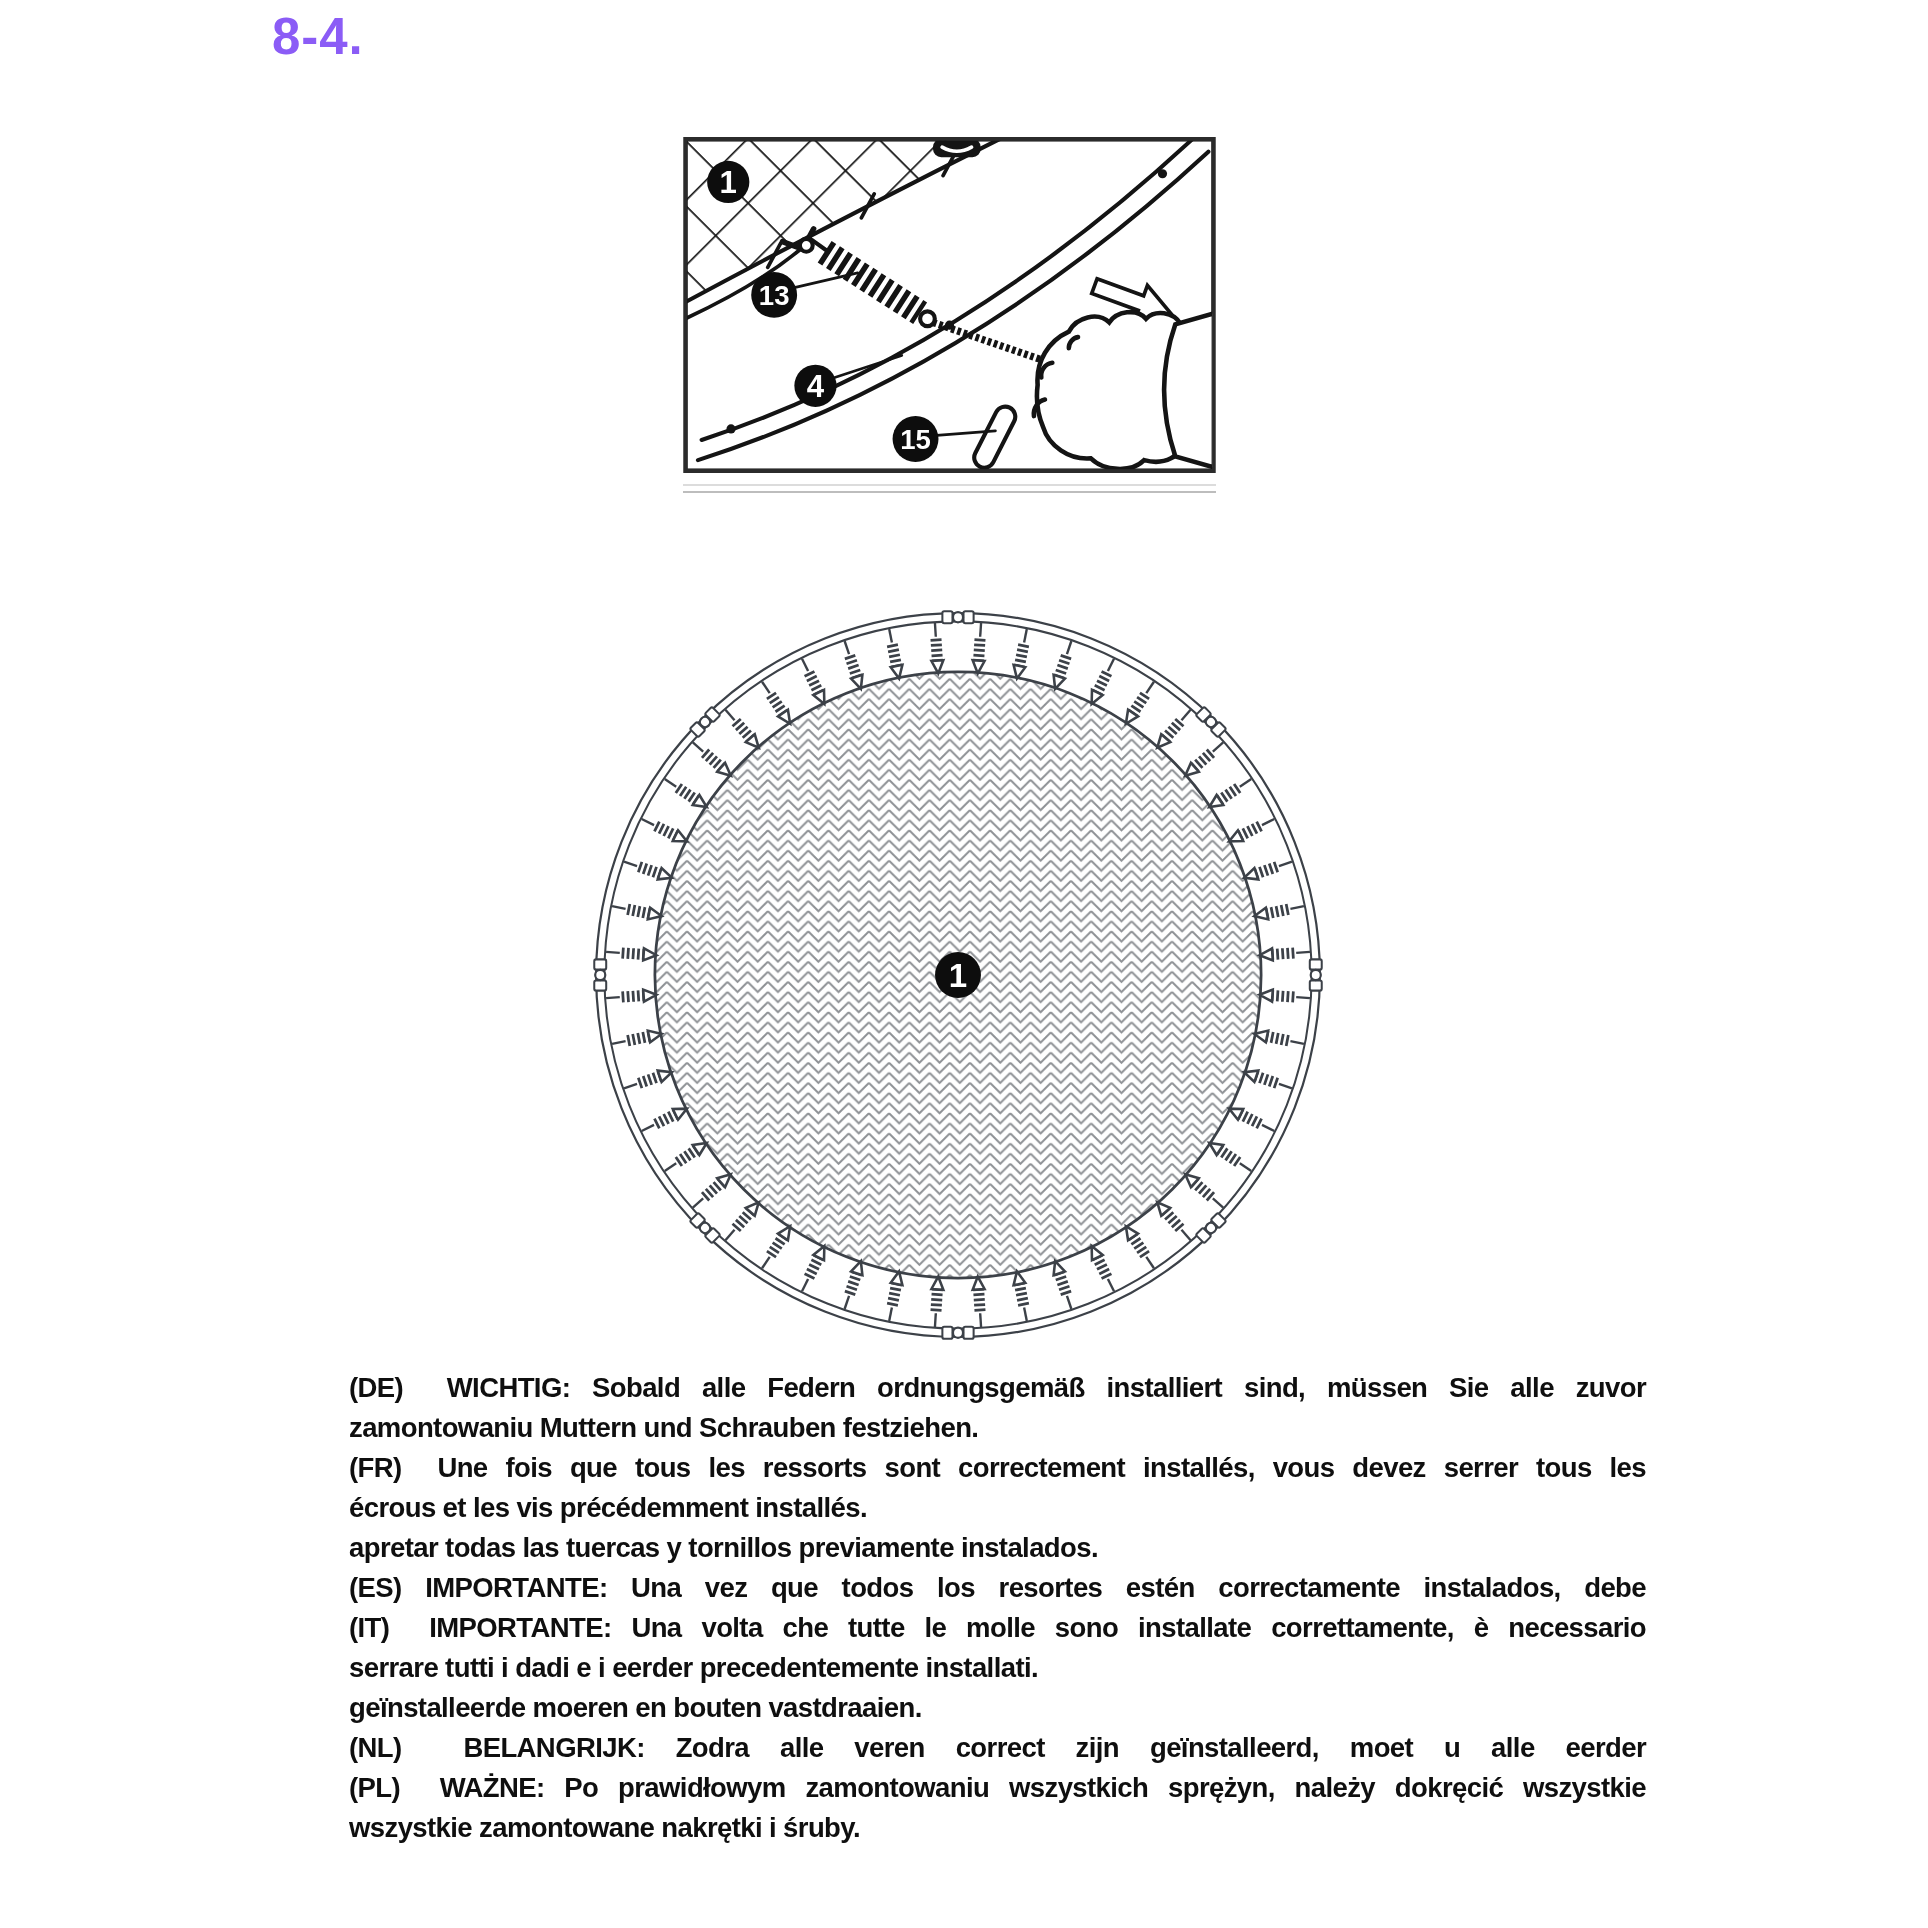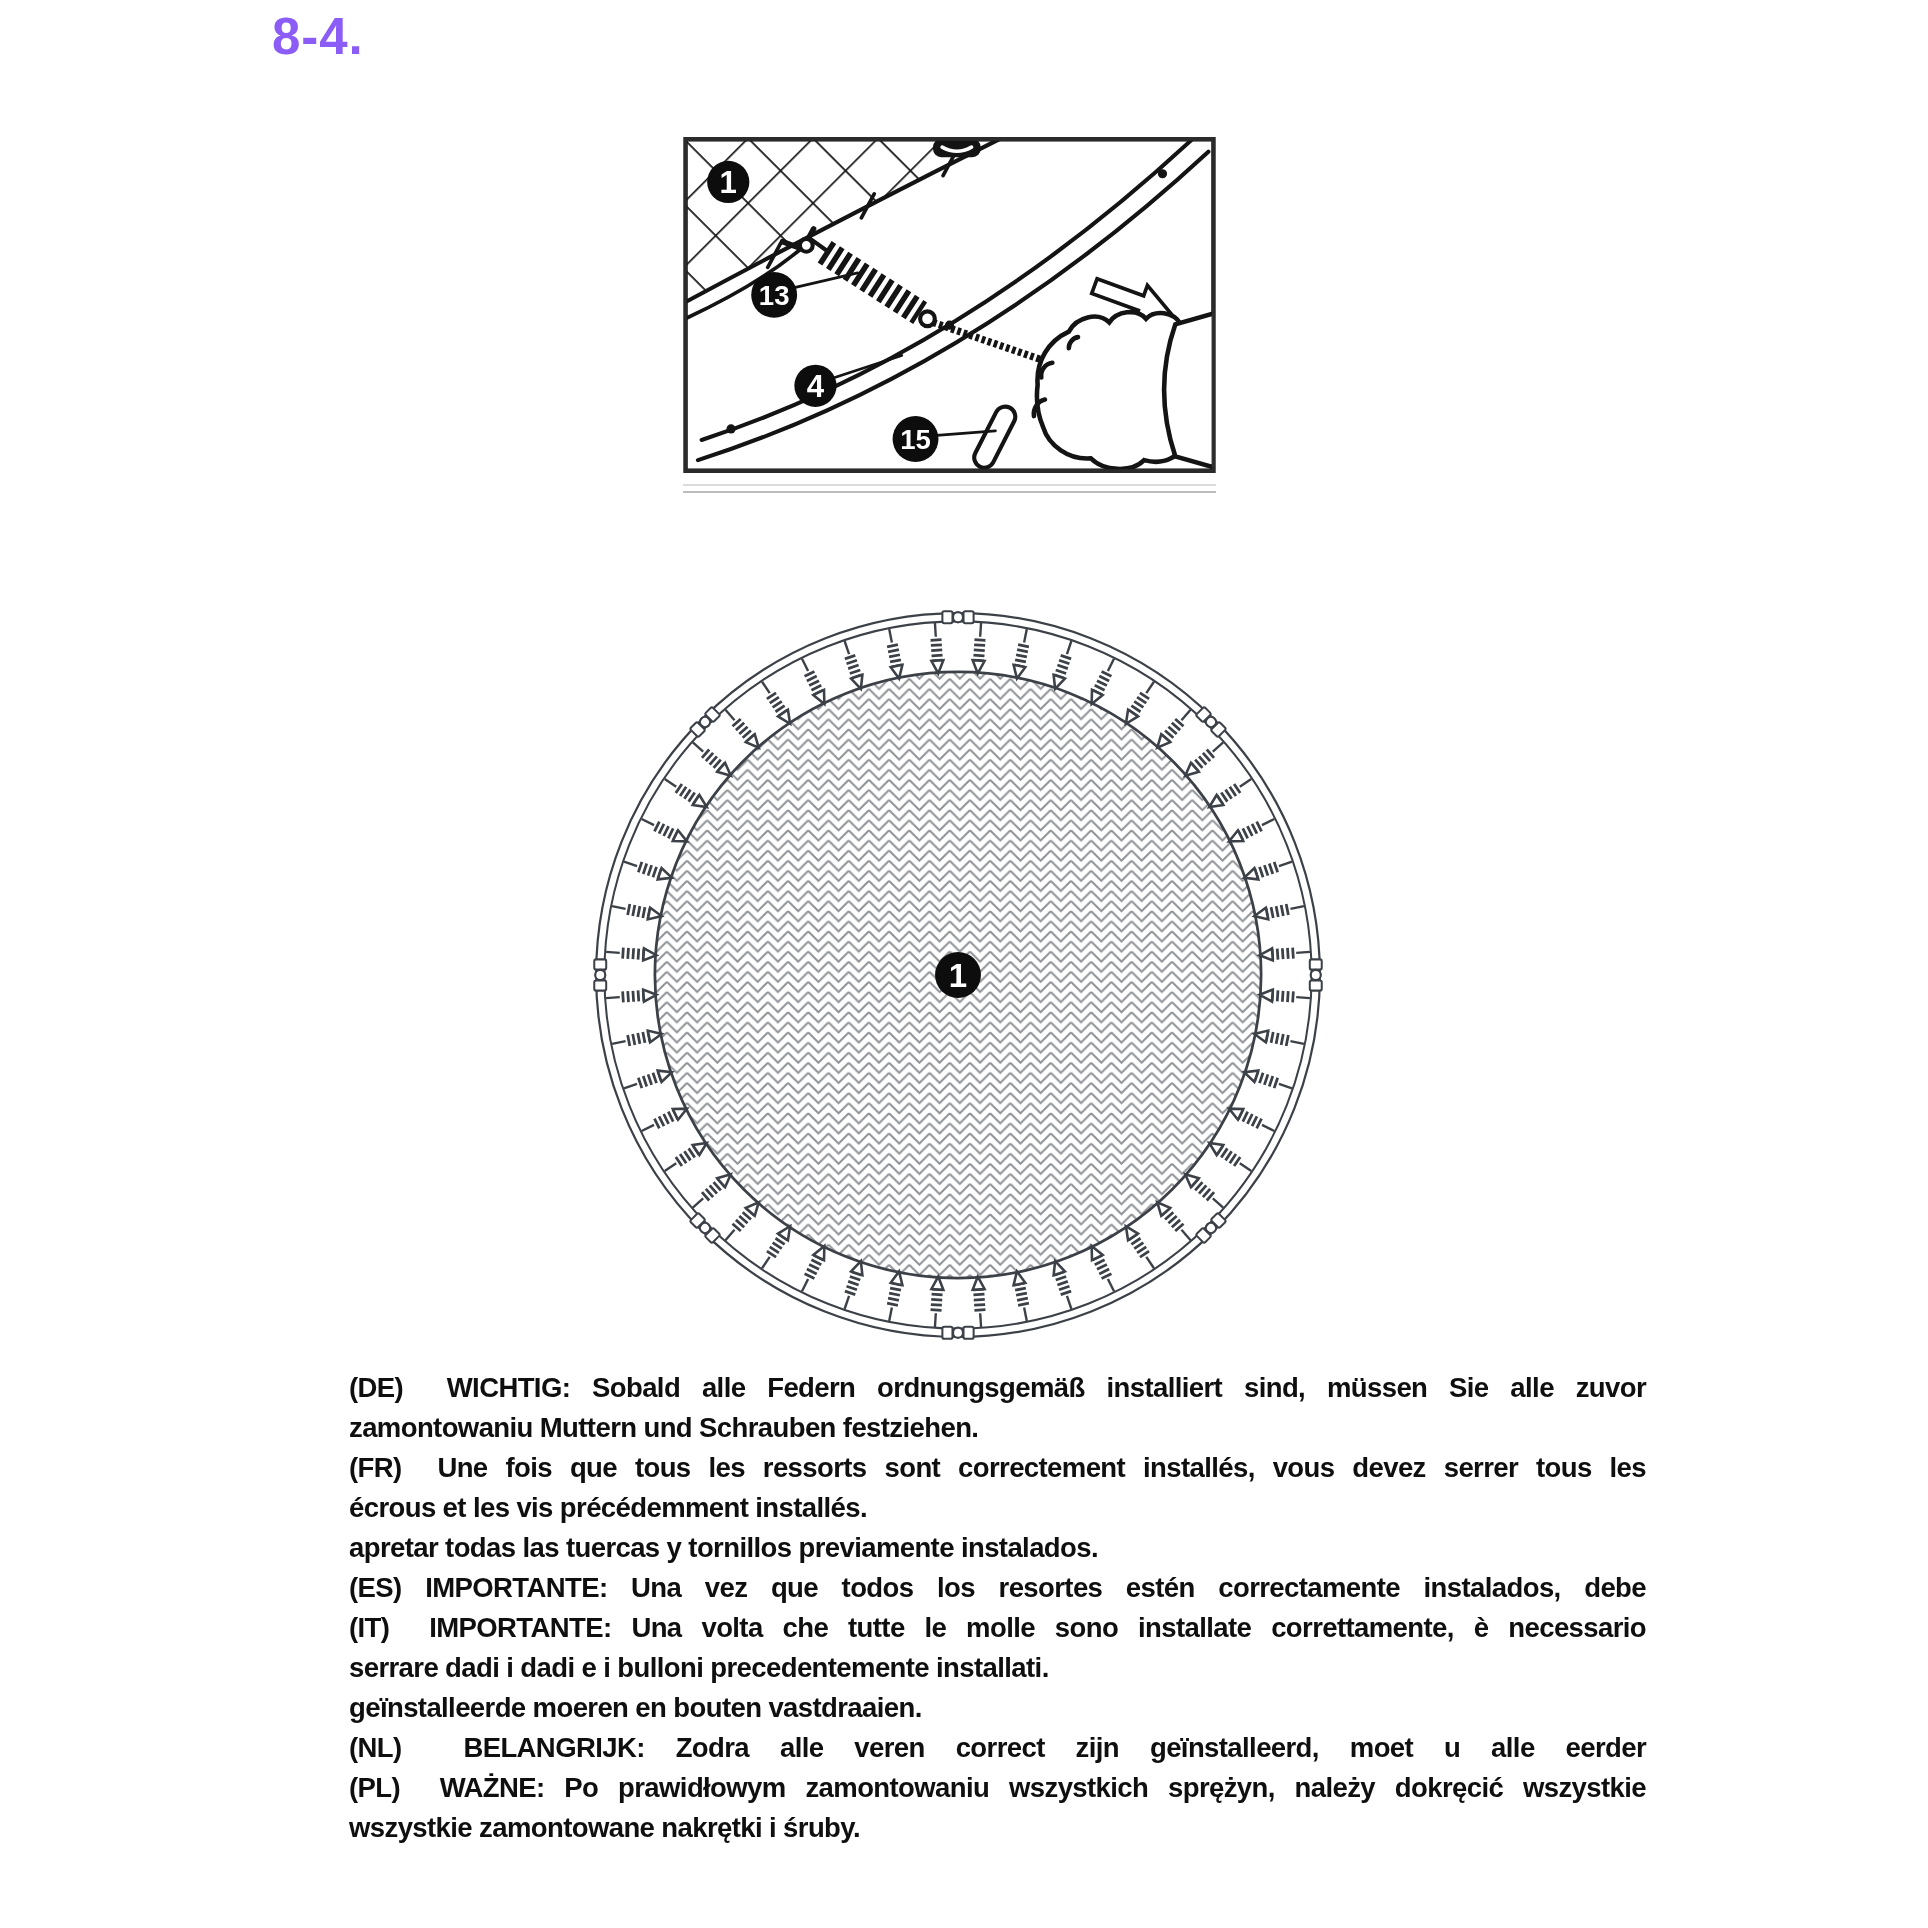--- a/index.html
+++ b/index.html
@@ -314,21 +314,21 @@
   </svg>
 
   <div id="notes">
     <div class="note-line j">(DE)&nbsp;&nbsp;WICHTIG: Sobald alle Federn ordnungsgemäß installiert sind, müssen Sie alle zuvor</div>
     <div class="note-line">zamontowaniu Muttern und Schrauben festziehen.</div>
     <div class="note-line j">(FR)&nbsp;&nbsp;Une fois que tous les ressorts sont correctement installés, vous devez serrer tous les</div>
     <div class="note-line">écrous et les vis précédemment installés.</div>
     <div class="note-line">apretar todas las tuercas y tornillos previamente instalados.</div>
     <div class="note-line j">(ES)&nbsp;IMPORTANTE: Una vez que todos los resortes estén correctamente instalados, debe</div>
     <div class="note-line j">(IT)&nbsp;&nbsp;IMPORTANTE: Una volta che tutte le molle sono installate correttamente, è necessario</div>
-    <div class="note-line">serrare dadi i dadi e i bulloni precedentemente installati.</div>
+    <div class="note-line">serrare tutti i dadi e i eerder precedentemente installati.</div>
     <div class="note-line">geïnstalleerde moeren en bouten vastdraaien.</div>
     <div class="note-line j">(NL)&nbsp;&nbsp;BELANGRIJK: Zodra alle veren correct zijn geïnstalleerd, moet u alle eerder</div>
     <div class="note-line j">(PL)&nbsp;&nbsp;WAŻNE: Po prawidłowym zamontowaniu wszystkich sprężyn, należy dokręcić wszystkie</div>
     <div class="note-line">wszystkie zamontowane nakrętki i śruby.</div>
   </div>
 
 </div>
 
 
 </body></html>

